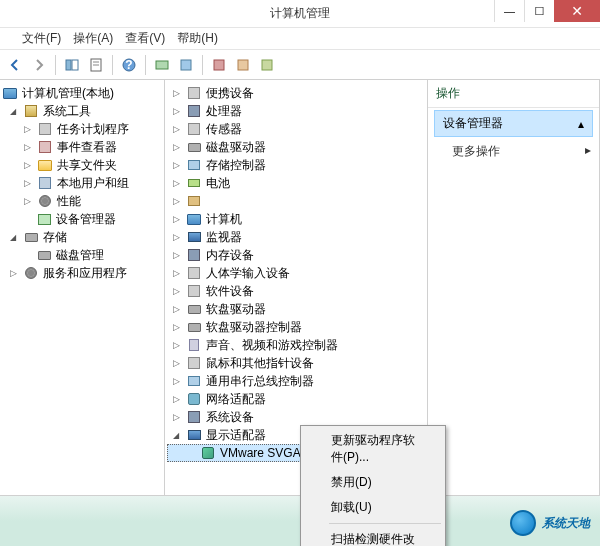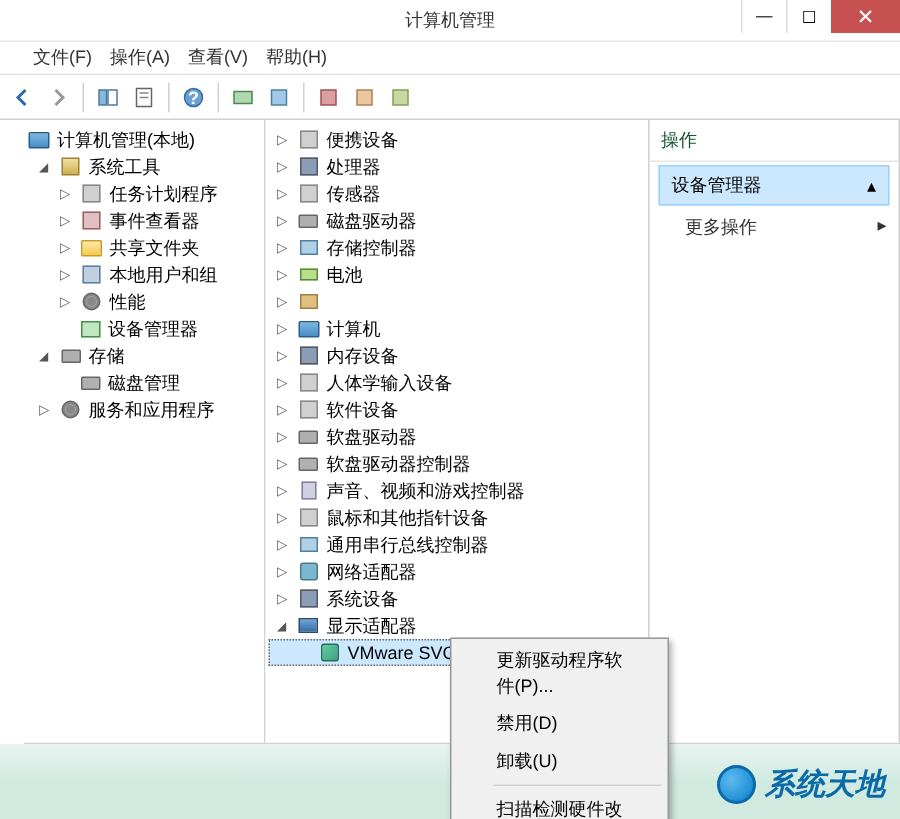--- a/index.html
+++ b/index.html
@@ -18,21 +18,21 @@
 .menubar { height: 22px; background: #fff; border-bottom: 1px solid #e5e5e5; display: flex; align-items: center; padding-left: 16px; }
 .menu-item { padding: 2px 6px; color: #333; cursor: default; }
 
 
 .toolbar { height: 30px; background: #fff; border-bottom: 1px solid #d0d0d0; display: flex; align-items: center; padding-left: 4px; gap: 2px; }
 .tool-btn { width: 22px; height: 22px; display: flex; align-items: center; justify-content: center; border-radius: 2px; }
 .tool-sep { width: 1px; height: 20px; background: #d0d0d0; margin: 0 3px; }
 .tool-btn svg { width: 16px; height: 16px; }
 
 
-.content { display: flex; height: 416px; border-bottom: 1px solid #d0d0d0; margin-left: 16px; }
+.content { display: flex; height: 416px; border-bottom: 1px solid #d0d0d0; }
 .panel { border-right: 1px solid #d0d0d0; overflow: auto; background: #fff; }
 .panel.left { width: 165px; padding: 4px 2px; }
 .panel.mid { width: 263px; padding: 4px 2px; position: relative; }
 .panel.right { width: 172px; }
 
 
 .rp-header { padding: 5px 8px; color: #14532d; border-bottom: 1px solid #e5e5e5; }
 .rp-selected { background: #cce8ff; border: 1px solid #99d1ff; padding: 4px 8px; margin: 2px 6px 0 6px; display: flex; justify-content: space-between; align-items: center; }
 .rp-more { padding: 6px 8px 6px 24px; color: #333; }
 
@@ -69,21 +69,21 @@
 
 
 .ctx { position: absolute; left: 300px; top: 425px; width: 146px; background: #f0f0f0; border: 1px solid #979797; box-shadow: 2px 2px 4px rgba(0,0,0,.3); padding: 2px; z-index: 100; }
 .ctx-item { padding: 4px 22px 4px 28px; cursor: default; }
 .ctx-sep { height: 1px; background: #d0d0d0; margin: 3px 2px 3px 26px; }
 
 
 .bottom { position: absolute; bottom: 0; left: 0; right: 0; height: 50px; background: linear-gradient(#e8f4f0,#d0eae0 50%); }
 .watermark { position: absolute; right: 10px; bottom: 10px; display: flex; align-items: center; gap: 6px; }
 .wm-icon { width: 26px; height: 26px; border-radius: 50%; background: radial-gradient(circle at 35% 35%, #5dbcf0, #0a7cc8); border: 2px solid #0a6aa8; }
-.wm-text { font-size: 20px; font-weight: bold; color: #0a6aa8; font-style: italic; }
+.wm-text { font-size: 12px; font-weight: bold; color: #0a6aa8; font-style: italic; }
 
 .rp-arrow { font-size: 12px; }
 </style>
 </head>
 <body>
 
 <div class="titlebar">
   <span class="title-text">计算机管理</span>
   <div class="win-controls">
     <div class="win-btn min">—</div>
@@ -313,20 +313,28 @@
           <span class="expand has"></span>
           <span class="nicon">
             <span class="ic-computer"></span>
           </span>
           <span class="node-label">计算机</span>
         </li>
         <li class="tree-node">
           <span class="indent" style="width:6px"></span>
           <span class="expand has"></span>
           <span class="nicon">
+            <span class="ic-monitor"></span>
+          </span>
+          <span class="node-label">监视器</span>
+        </li>
+        <li class="tree-node">
+          <span class="indent" style="width:6px"></span>
+          <span class="expand has"></span>
+          <span class="nicon">
             <span class="ic-chip"></span>
           </span>
           <span class="node-label">内存设备</span>
         </li>
         <li class="tree-node">
           <span class="indent" style="width:6px"></span>
           <span class="expand has"></span>
           <span class="nicon">
             <span class="ic-generic"></span>
           </span>

